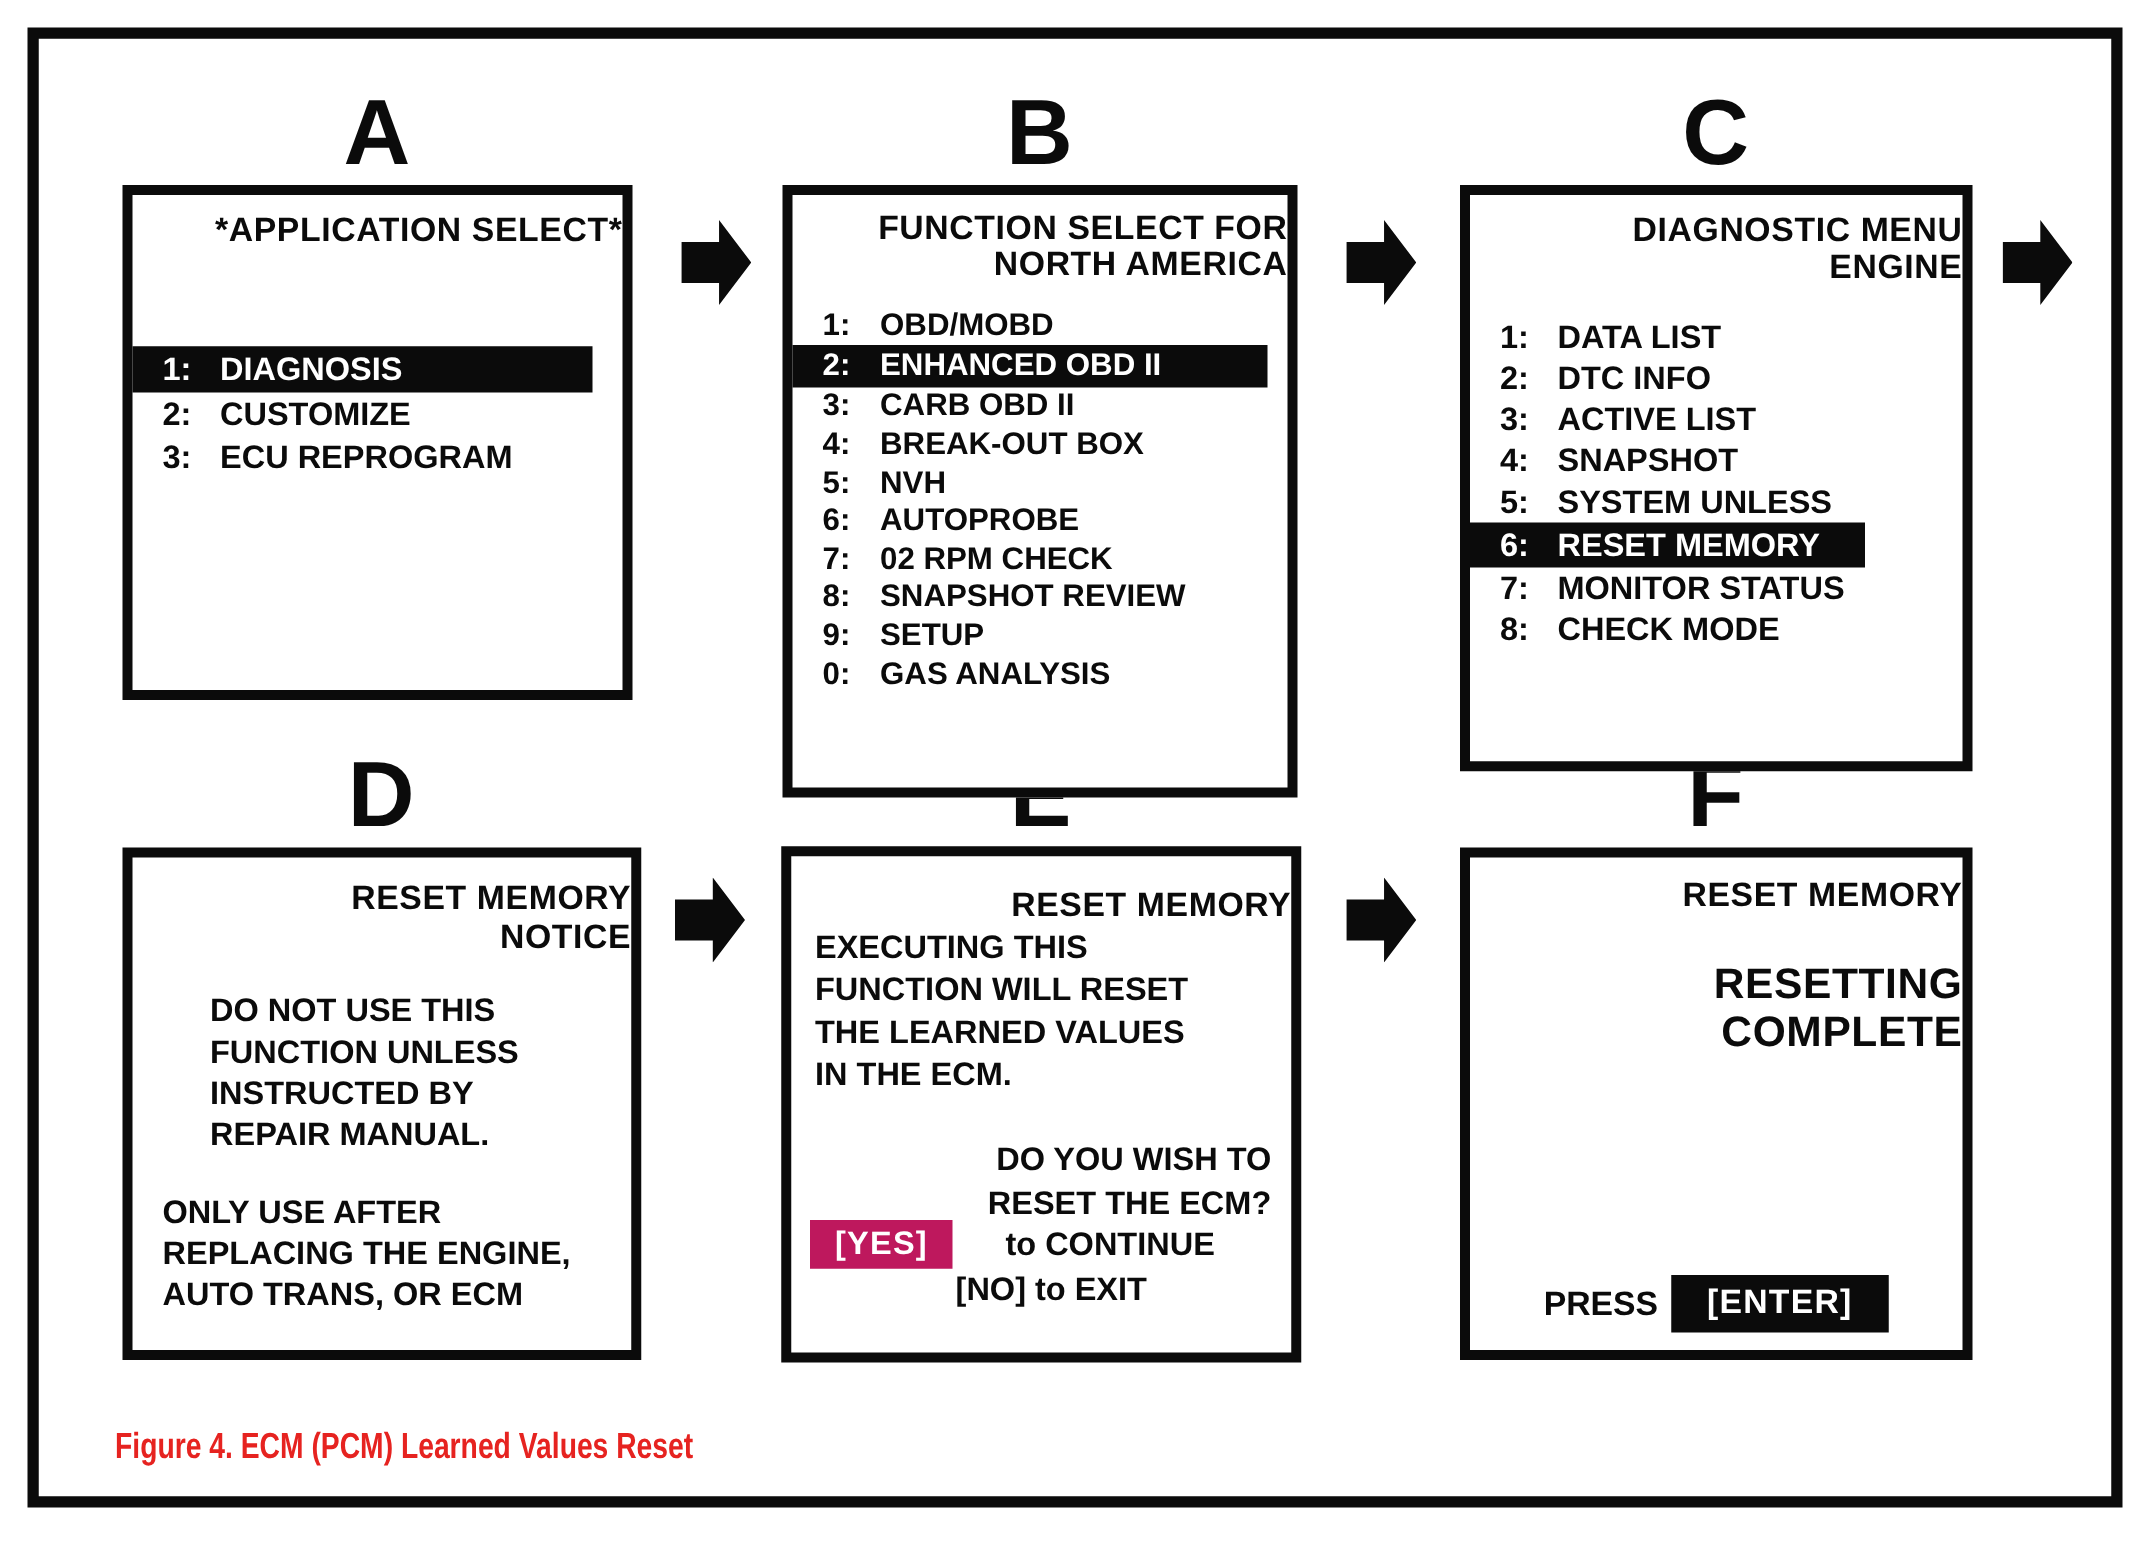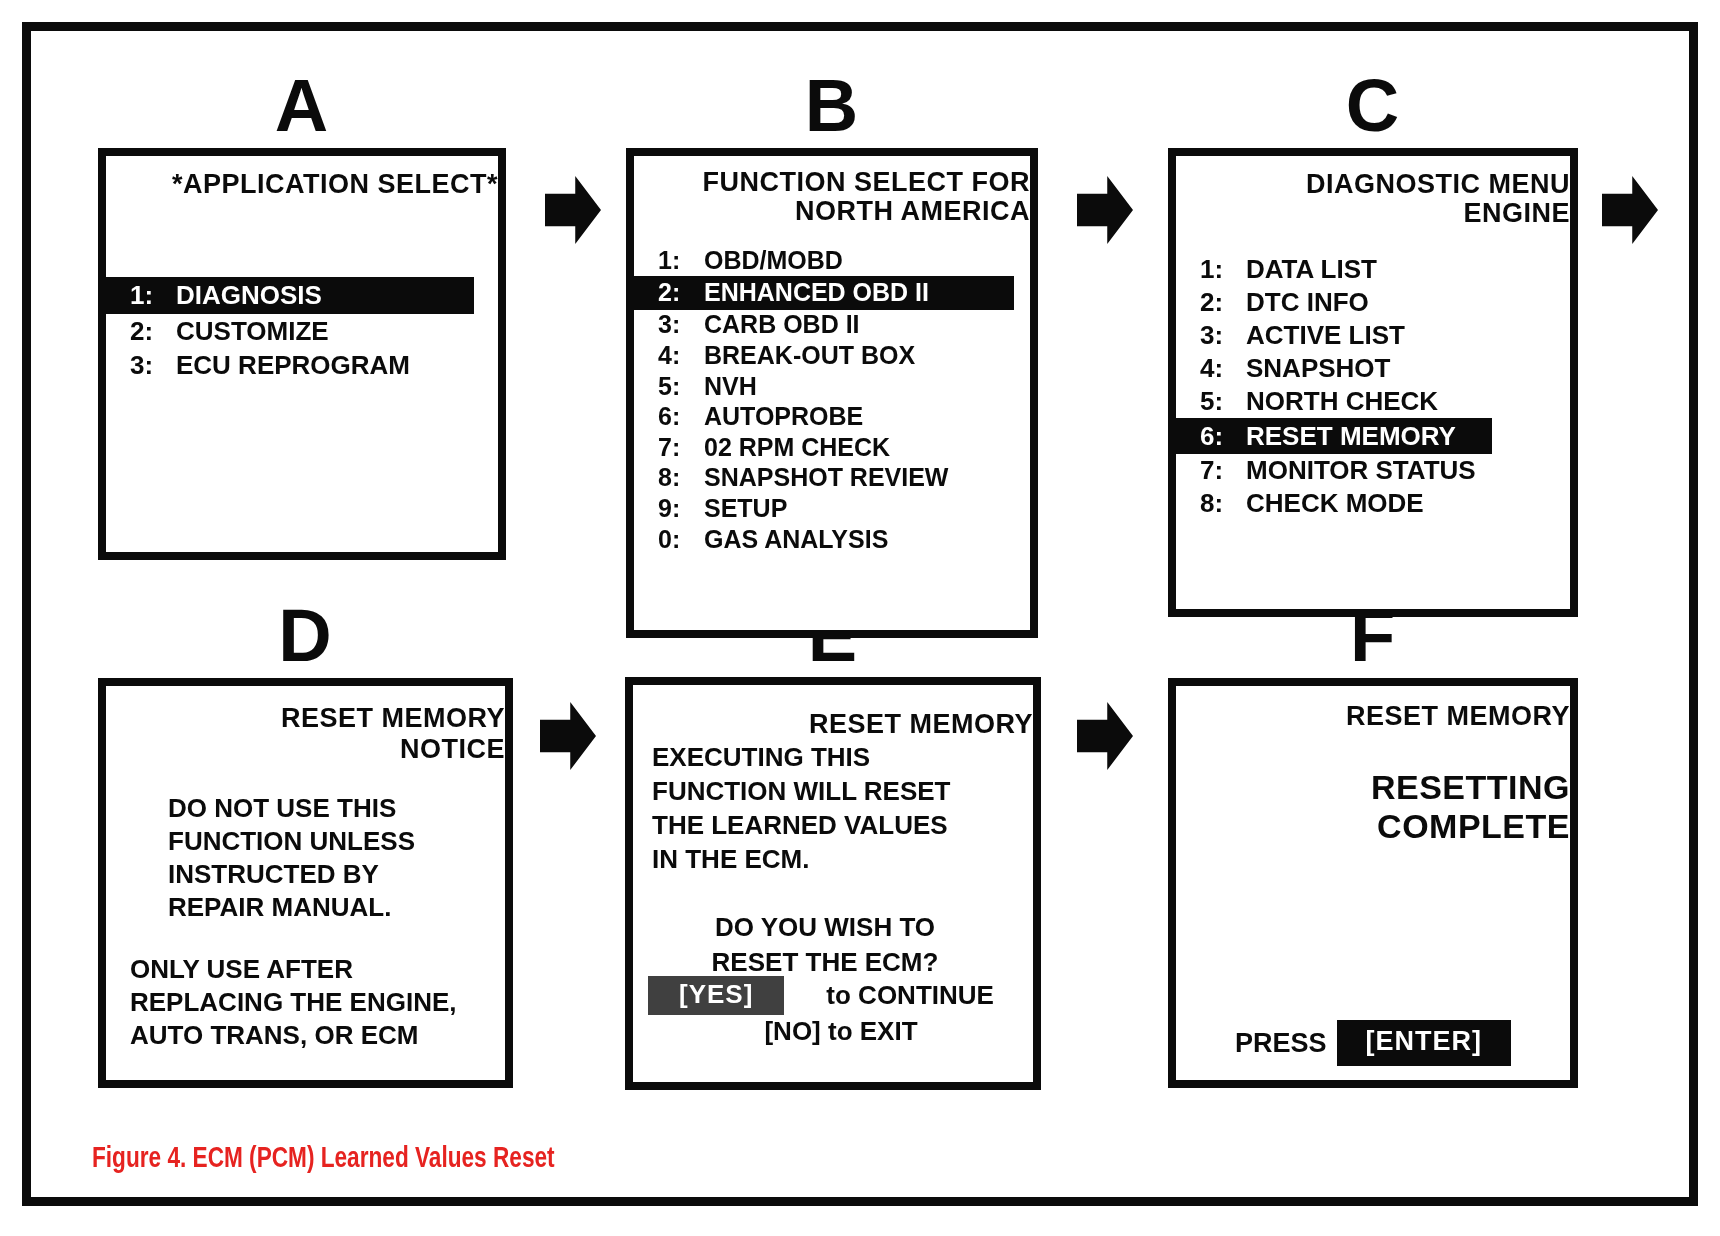--- a/index.html
+++ b/index.html
@@ -32,23 +32,23 @@
   .menu-b { top:89px; } .menu-b .row { height:30.6px; font-size:25px; }
   .menu-b .row.hl { height:34px; margin-right:16px; }
   .menu-c { top:97px; } .menu-c .row { height:33px; font-size:26px; }
   .menu-c .row.hl { height:36px; margin-right:78px; }
   .para { position:absolute; font-size:26px; line-height:33px; white-space:nowrap; }
   .d-title { top:17px; line-height:31px; }
   .d-p1 { top:106px; left:62px; }
   .d-p2 { top:267px; left:24px; }
   .e-title { top:25px; }
   .e-body { position:absolute; top:55px; left:19px; font-size:26px; line-height:34px; white-space:nowrap; }
-  .e-q { position:absolute; top:225px; left:0; right:16px; text-align:center; font-size:26px; line-height:35px; }
+  .e-q { position:absolute; top:225px; left:0; right:16px; text-align:right; font-size:26px; line-height:35px; }
   .e-yesline { position:absolute; top:291px; left:15px; display:flex; align-items:center; font-size:26px; }
-  .key-yes { background:#404040; color:#fff; padding:3px 31px 5px; margin-right:42px; letter-spacing:1px; }
+  .key-yes { background:#be185d; color:#fff; padding:3px 20px 5px; margin-right:42px; letter-spacing:1px; }
   .e-no { position:absolute; top:331px; left:0; right:0; text-align:center; font-size:26px;padding-left:16px; }
   .f-title { top:16px; }
   .f-status { position:absolute; top:82px; left:0; right:0; text-align:right; font-size:34px; letter-spacing:.5px; }
   .f-press { position:absolute; bottom:14px; left:0; right:0; display:flex; justify-content:center; align-items:center; gap:10px; font-size:27px; }
   .key-enter { background:#0b0b0b; color:#fff; padding:6px 29px 9px; letter-spacing:1px; }
   .arrow {
     position:absolute; width:56px; height:68px; background:#0b0b0b;
     clip-path:polygon(0 26%, 54% 26%, 54% 0, 100% 50%, 54% 100%, 54% 74%, 0 74%);
   }
   .caption {
@@ -176,21 +176,21 @@
     <div class="row">
       <span class="num">3:</span>
       <span class="txt">ACTIVE LIST</span>
     </div>
     <div class="row">
       <span class="num">4:</span>
       <span class="txt">SNAPSHOT</span>
     </div>
     <div class="row">
       <span class="num">5:</span>
-      <span class="txt">NORTH CHECK</span>
+      <span class="txt">SYSTEM UNLESS</span>
     </div>
     <div class="row hl">
       <span class="num">6:</span>
       <span class="txt">RESET MEMORY</span>
     </div>
     <div class="row">
       <span class="num">7:</span>
       <span class="txt">MONITOR STATUS</span>
     </div>
     <div class="row">

